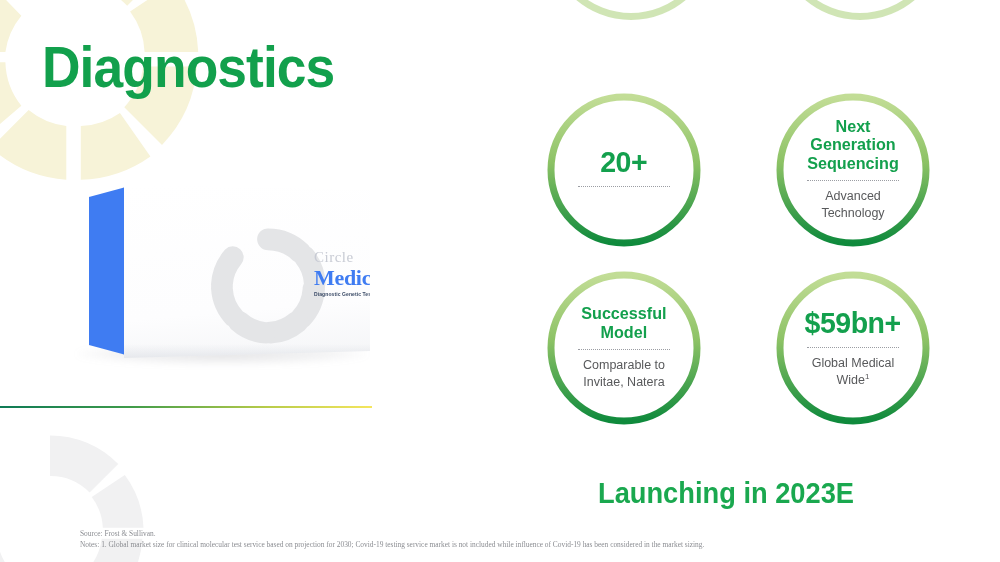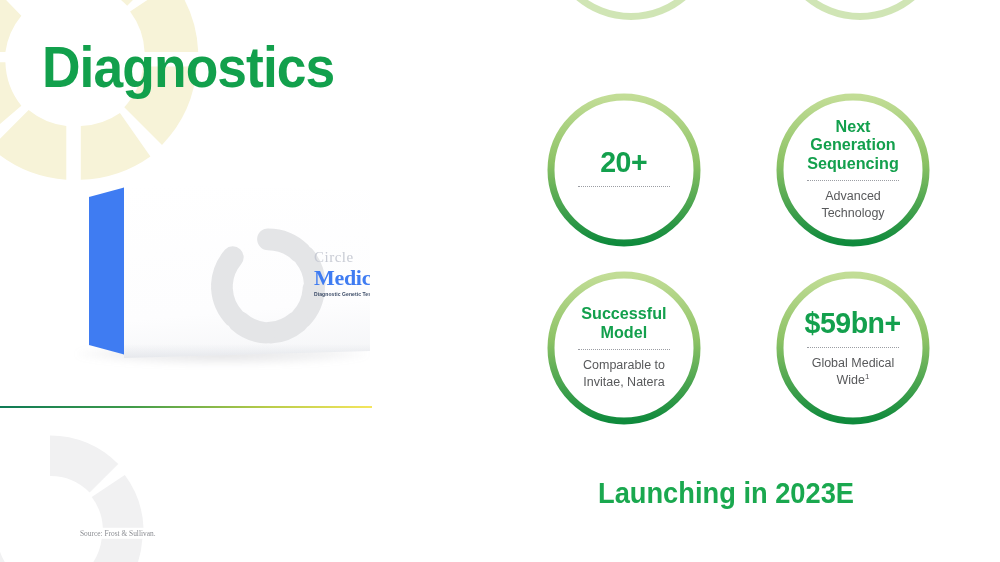--- a/index.html
+++ b/index.html
@@ -260,15 +260,16 @@
         <div>Global Medical</div>
         <div><span>Wide</span><sup>1</sup></div>
       </div>
     </div>
   </div>
 
   <div class="launch">Launching in 2023E</div>
 
   <div class="foot">
     <div>Source: Frost &amp; Sullivan.</div>
+    <div>Notes: 1. Global market size for clinical molecular test service based on projection for 2030; Covid-19 testing service market is not included while influence of Covid-19 has been considered in the market sizing.</div>
   </div>
 
 </div>
 
 </body></html>

